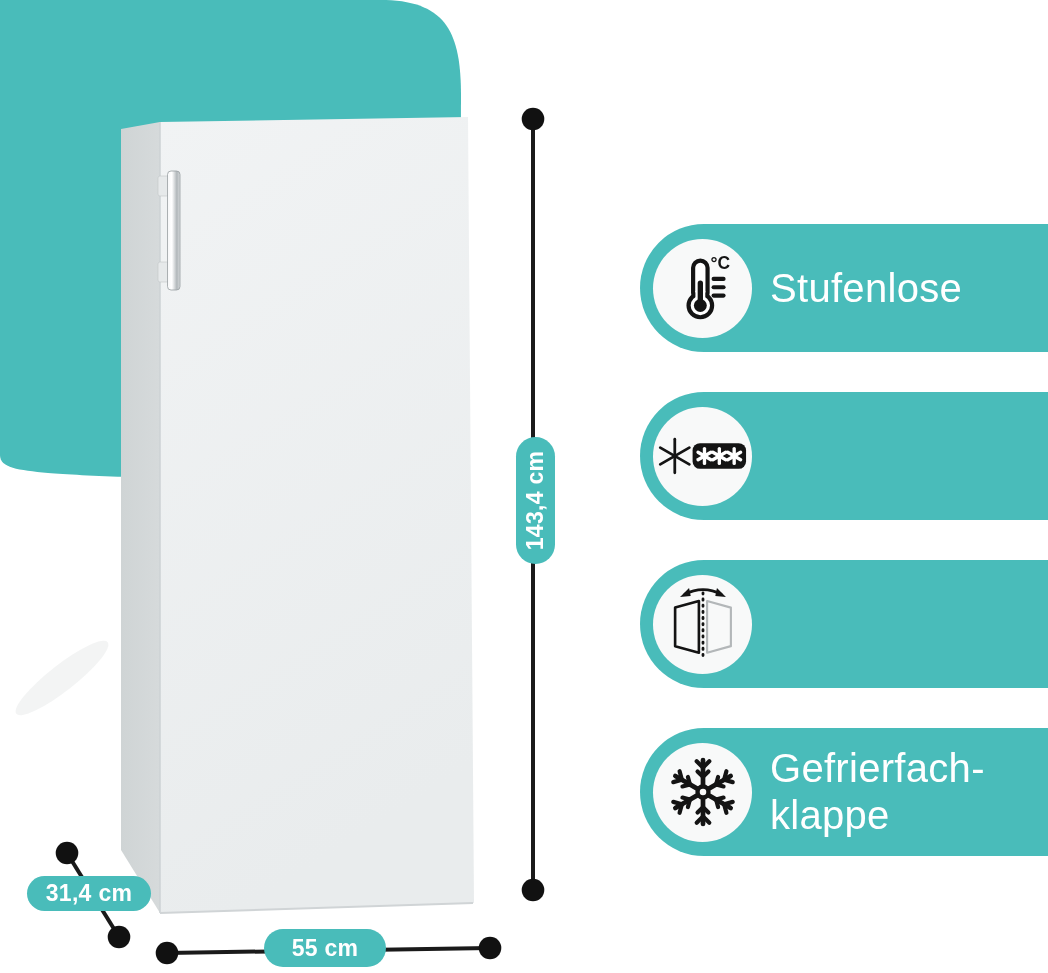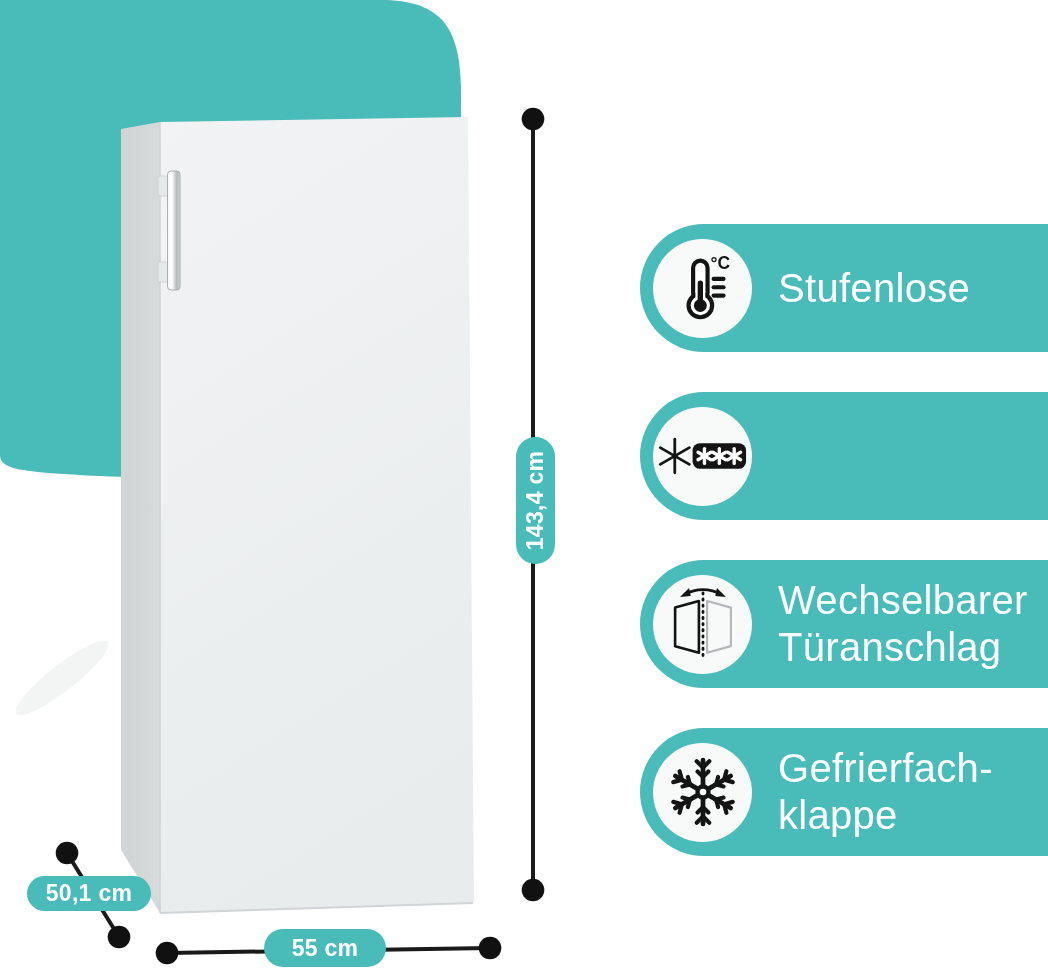--- a/index.html
+++ b/index.html
@@ -16,21 +16,21 @@
   .dim-depth{left:27px;top:876px;width:124px;height:35px;border-radius:18px;}
   .dim-width{left:264px;top:929px;width:122px;height:38px;border-radius:19px;}
 
   
   .callouts{position:absolute;left:640px;top:224px;width:408px;z-index:3;}
   .callout{height:128px;margin-bottom:40px;background:var(--accent);
     border-radius:64px 0 0 64px;display:flex;align-items:center;}
   .icon-circle{flex:none;width:99px;height:99px;border-radius:50%;
     background:var(--circle-bg);margin-left:13px;
     display:flex;align-items:center;justify-content:center;}
-  .callout-text{margin-left:26px;color:var(--label-text);font-size:40px;
+  .callout-text{margin-left:18px;color:var(--label-text);font-size:40px;
     line-height:47px;letter-spacing:.3px;white-space:nowrap;}
   .callout-text div{white-space:nowrap;}
 </style>
 </head>
 <body>
 
 <div class="canvas">
 
   <svg class="scene" viewBox="0 0 1048 973">
     <defs>
@@ -80,21 +80,21 @@
       <line x1="167" y1="953" x2="490" y2="948" stroke-width="4"></line>
       <circle cx="167" cy="953" r="11.3" fill="#111" stroke="none"></circle>
       <circle cx="490" cy="948" r="11.3" fill="#111" stroke="none"></circle>
     </g>
   </svg>
 
   <div class="dim-pill dim-height">
     <span>143,4 cm</span>
   </div>
   <div class="dim-pill dim-depth">
-    <span>50,1 cm</span>
+    <span>31,4 cm</span>
   </div>
   <div class="dim-pill dim-width">
     <span>55 cm</span>
   </div>
 
   <div class="callouts">
 
     <div class="callout">
       <div class="icon-circle">
         <svg width="76" height="76" viewBox="0 0 100 100">
@@ -150,24 +150,20 @@
       <div class="icon-circle">
         <svg width="82" height="82" viewBox="0 0 100 100">
           <line x1="50" y1="12" x2="50" y2="94" stroke="var(--ink)" stroke-width="3.4" stroke-linecap="round" stroke-dasharray="1.5 6"></line>
           <path d="M16,30 L45,22 L45,85 L16,77 Z" fill="none" stroke="var(--ink)" stroke-width="3.2" stroke-linejoin="round"></path>
           <path d="M84,30 L55,22 L55,85 L84,77 Z" fill="none" stroke="#b3b7b9" stroke-width="2.6" stroke-linejoin="round"></path>
           <path d="M27,14 Q50,2 73,14" fill="none" stroke="var(--ink)" stroke-width="3.2"></path>
           <path d="M22,17 L33,6 L35,16 Z" fill="var(--ink)"></path>
           <path d="M78,17 L67,6 L65,16 Z" fill="var(--ink)"></path>
         </svg>
       </div>
-      <div class="callout-text">
-        <div>Wechselbarer</div>
-        <div>Türanschlag</div>
-      </div>
     </div>
 
     <div class="callout">
       <div class="icon-circle">
         <svg width="84" height="84" viewBox="0 0 100 100">
           <g stroke="var(--ink)" stroke-linecap="round" fill="none">
             <g id="sf">
               <line x1="50" y1="42" x2="50" y2="12" stroke-width="5.6"></line>
               <line x1="50" y1="21" x2="42.5" y2="13.5" stroke-width="5"></line>
               <line x1="50" y1="21" x2="57.5" y2="13.5" stroke-width="5"></line>

